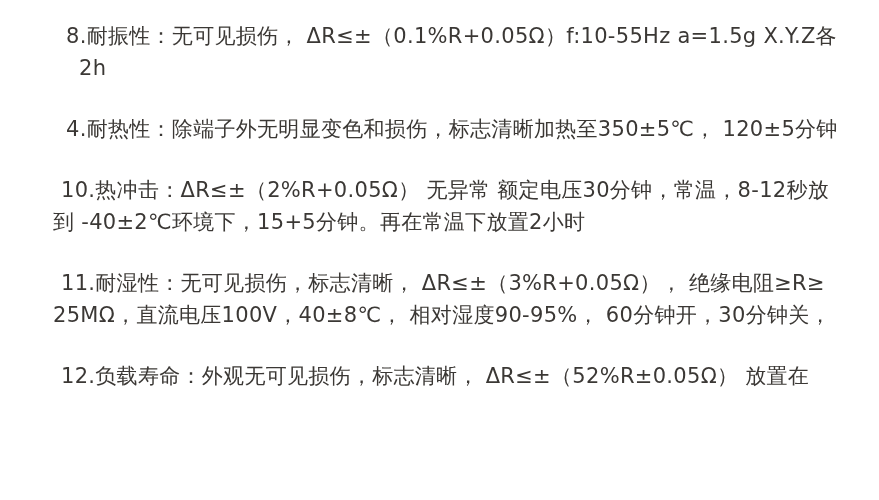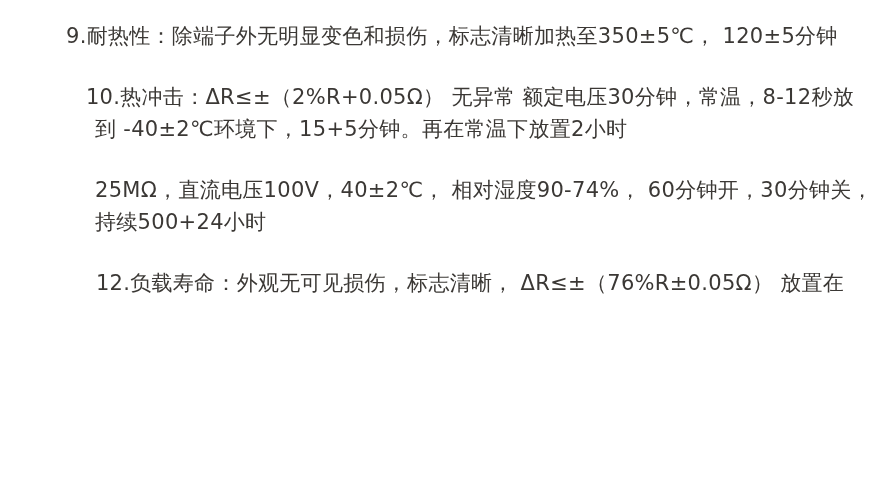--- a/index.html
+++ b/index.html
@@ -25,43 +25,47 @@
   }
   .spec-item {
     margin-bottom: 29px;
   }
   .line {
     white-space: pre;
   }
   
   .l-first-s { padding-left: 66px; }
   
-  .l-first-d { padding-left: 61px; text-align: center; }
+  .l-first-d { padding-left: 61px; }
   
-  .l-cont    { padding-left: 95px; }
+  .l-cont    { padding-left: 53px; }
   
   .l-cont-sm { padding-left: 79px; }
 </style>
 </head>
 <body>
 
 <div class="doc">
 
+  <div class="spec-item">
+    <div class="line l-first-s">8.耐振性：无可见损伤， ΔR≤±（0.1%R+0.05Ω）f:10-55Hz a=1.5g X.Y.Z各</div>
+    <div class="line l-cont-sm">2h</div>
+  </div>
 
   <div class="spec-item">
-    <div class="line l-first-s">9.耐热性：除端子外无明显变色和损伤，标志清晰加热至350±5℃， 120±5分钟</div>
+    <div class="line l-first-s">4.耐热性：除端子外无明显变色和损伤，标志清晰加热至350±5℃， 120±5分钟</div>
   </div>
 
   <div class="spec-item">
     <div class="line l-first-d">10.热冲击：ΔR≤±（2%R+0.05Ω） 无异常 额定电压30分钟，常温，8-12秒放</div>
     <div class="line l-cont">到 -40±2℃环境下，15+5分钟。再在常温下放置2小时</div>
   </div>
 
   <div class="spec-item">
-    <div class="line l-cont">25MΩ，直流电压100V，40±2℃， 相对湿度90-74%， 60分钟开，30分钟关，</div>
-    <div class="line l-cont">持续500+24小时</div>
+    <div class="line l-first-d">11.耐湿性：无可见损伤，标志清晰， ΔR≤±（3%R+0.05Ω）， 绝缘电阻≥R≥</div>
+    <div class="line l-cont">25MΩ，直流电压100V，40±8℃， 相对湿度90-95%， 60分钟开，30分钟关，</div>
   </div>
 
   <div class="spec-item">
-    <div class="line l-first-d">12.负载寿命：外观无可见损伤，标志清晰， ΔR≤±（76%R±0.05Ω） 放置在</div>
+    <div class="line l-first-d">12.负载寿命：外观无可见损伤，标志清晰， ΔR≤±（52%R±0.05Ω） 放置在</div>
   </div>
 
 </div>
 
 </body></html>

